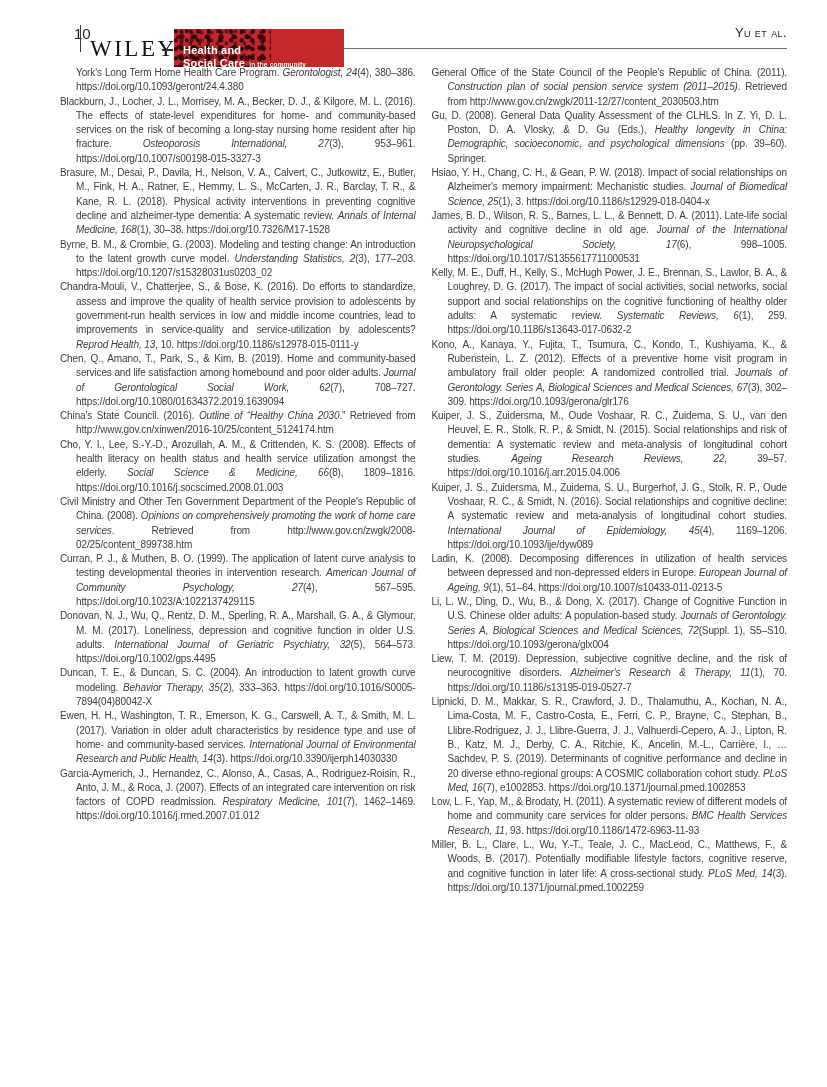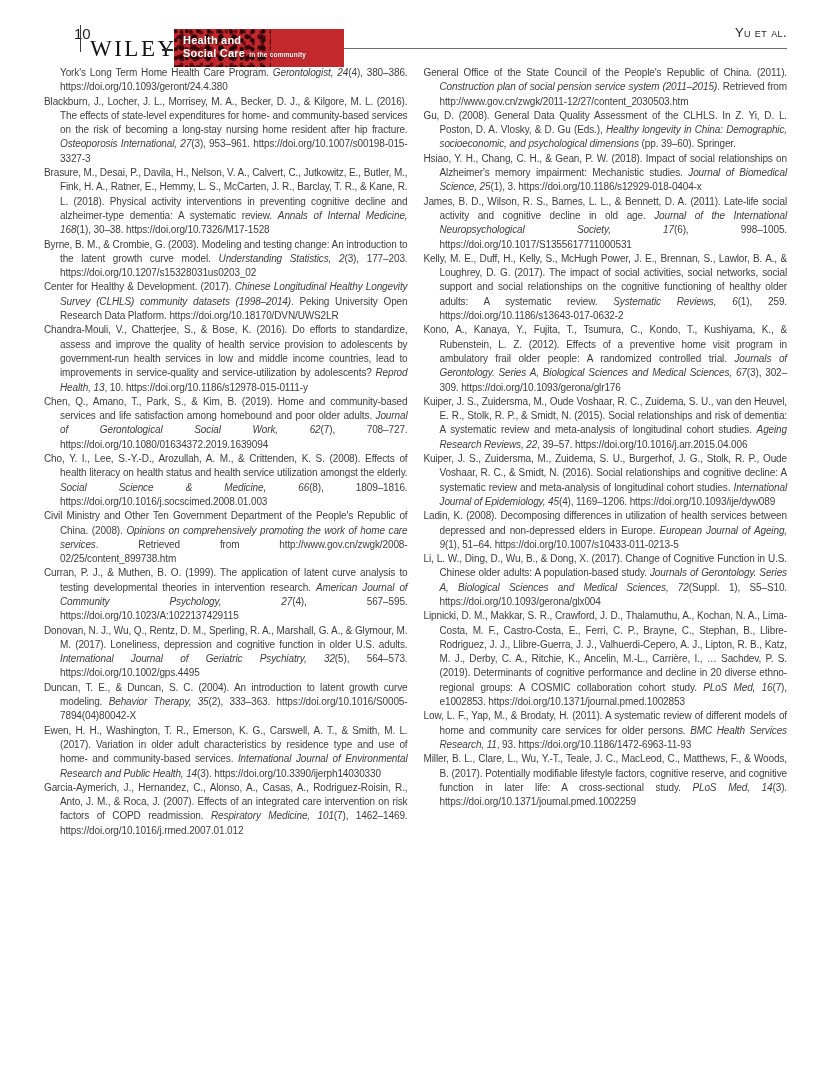--- a/index.html
+++ b/index.html
@@ -25,31 +25,31 @@
   .banner::before { 
     content:""; position:absolute; left:0; top:0; bottom:0; width:57%;
     background-image:
       radial-gradient(circle at 15% 25%, rgba(25,0,2,.8) 1.5px, transparent 2.6px),
       radial-gradient(circle at 60% 70%, rgba(35,0,3,.75) 2px, transparent 3.2px),
       radial-gradient(circle at 85% 20%, rgba(45,0,4,.6) 1.5px, transparent 2.6px),
       radial-gradient(circle at 35% 85%, rgba(25,0,2,.7) 2px, transparent 3.2px),
       radial-gradient(circle at 75% 45%, rgba(35,0,3,.55) 1.5px, transparent 2.6px);
     background-size: 11px 9px, 13px 11px, 9px 12px, 14px 10px, 10px 8px;
   }
-  .banner-text { position:relative; z-index:1; padding:5px 0 0 9px; }
+  .banner-text { position:relative; z-index:1; padding:15px 0 0 9px; }
   .banner-line { font-size:11px; font-weight:bold; line-height:13px; letter-spacing:.2px;
     text-shadow:0 0 2px rgba(0,0,0,.35); white-space:nowrap; }
   .banner-sub { font-size:6.5px; font-weight:bold; letter-spacing:.2px; margin-left:4px; }
   .header-rule { position:absolute; left:344px; right:40px; top:48px; height:1px; background:#6e6e6e; }
   .running-head {
     position:absolute; right:40px; top:25px; font-size:13px; color:#1f1f1f;
     font-variant:small-caps; letter-spacing:.4px;
   }
   
-  .main { display:flex; gap:16px; padding:2px 40px 0 44px; }
+  .main { display:flex; gap:16px; padding:2px 40px 0 60px; }
   .col { flex:1 1 0; min-width:0; }
   .ref {
     font-size:10px; line-height:14.3px; text-align:justify;
     padding-left:16px; text-indent:-16px;
     letter-spacing:-0.12px; overflow-wrap:anywhere;
   }
   .ref.cont { text-indent:0; }
   .ref em { font-style:italic; }
 </style>
 </head>
@@ -69,39 +69,40 @@
   <span class="header-rule"></span>
   <span class="running-head">Yu et al.</span>
 </div>
 
 <div class="main">
   <div class="col">
       <p class="ref cont"><span>York's Long Term Home Health Care Program. </span><em>Gerontologist, 24</em><span>(4), 380–386. https://doi.org/10.1093/geront/24.4.380</span></p>
       <p class="ref"><span>Blackburn, J., Locher, J. L., Morrisey, M. A., Becker, D. J., &amp; Kilgore, M. L. (2016). The effects of state-level expenditures for home- and community-based services on the risk of becoming a long-stay nursing home resident after hip fracture. </span><em>Osteoporosis International, 27</em><span>(3), 953–961. https://doi.org/10.1007/s00198-015-3327-3</span></p>
       <p class="ref"><span>Brasure, M., Desai, P., Davila, H., Nelson, V. A., Calvert, C., Jutkowitz, E., Butler, M., Fink, H. A., Ratner, E., Hemmy, L. S., McCarten, J. R., Barclay, T. R., &amp; Kane, R. L. (2018). Physical activity interventions in preventing cognitive decline and alzheimer-type dementia: A systematic review. </span><em>Annals of Internal Medicine, 168</em><span>(1), 30–38. https://doi.org/10.7326/M17-1528</span></p>
       <p class="ref"><span>Byrne, B. M., &amp; Crombie, G. (2003). Modeling and testing change: An introduction to the latent growth curve model. </span><em>Understanding Statistics, 2</em><span>(3), 177–203. https://doi.org/10.1207/s15328031us0203_02</span></p>
-      <p class="ref"><span>Center for Healthy &amp; Development. (2017). </span><em>Chinese Longitudinal Healthy Longevity Survey (CLHLS) community datasets (1998–2014)</em><span>. Peking University Open Research Data Platform. https://doi.org/10.18170/DVN/UWS2LR</span></p>
       <p class="ref"><span>Chandra-Mouli, V., Chatterjee, S., &amp; Bose, K. (2016). Do efforts to standardize, assess and improve the quality of health service provision to adolescents by government-run health services in low and middle income countries, lead to improvements in service-quality and service-utilization by adolescents? </span><em>Reprod Health, 13</em><span>, 10. https://doi.org/10.1186/s12978-015-0111-y</span></p>
       <p class="ref"><span>Chen, Q., Amano, T., Park, S., &amp; Kim, B. (2019). Home and community-based services and life satisfaction among homebound and poor older adults. </span><em>Journal of Gerontological Social Work, 62</em><span>(7), 708–727. https://doi.org/10.1080/01634372.2019.1639094</span></p>
+      <p class="ref"><span>China's State Council. (2016). </span><em>Outline of “Healthy China 2030</em><span>.” Retrieved from http://www.gov.cn/xinwen/2016-10/25/content_5124174.htm</span></p>
       <p class="ref"><span>Cho, Y. I., Lee, S.-Y.-D., Arozullah, A. M., &amp; Crittenden, K. S. (2008). Effects of health literacy on health status and health service utilization amongst the elderly. </span><em>Social Science &amp; Medicine, 66</em><span>(8), 1809–1816. https://doi.org/10.1016/j.socscimed.2008.01.003</span></p>
       <p class="ref"><span>Civil Ministry and Other Ten Government Department of the People's Republic of China. (2008). </span><em>Opinions on comprehensively promoting the work of home care services</em><span>. Retrieved from http://www.gov.cn/zwgk/2008-02/25/content_899738.htm</span></p>
       <p class="ref"><span>Curran, P. J., &amp; Muthen, B. O. (1999). The application of latent curve analysis to testing developmental theories in intervention research. </span><em>American Journal of Community Psychology, 27</em><span>(4), 567–595. https://doi.org/10.1023/A:1022137429115</span></p>
       <p class="ref"><span>Donovan, N. J., Wu, Q., Rentz, D. M., Sperling, R. A., Marshall, G. A., &amp; Glymour, M. M. (2017). Loneliness, depression and cognitive function in older U.S. adults. </span><em>International Journal of Geriatric Psychiatry, 32</em><span>(5), 564–573. https://doi.org/10.1002/gps.4495</span></p>
       <p class="ref"><span>Duncan, T. E., &amp; Duncan, S. C. (2004). An introduction to latent growth curve modeling. </span><em>Behavior Therapy, 35</em><span>(2), 333–363. https://doi.org/10.1016/S0005-7894(04)80042-X</span></p>
       <p class="ref"><span>Ewen, H. H., Washington, T. R., Emerson, K. G., Carswell, A. T., &amp; Smith, M. L. (2017). Variation in older adult characteristics by residence type and use of home- and community-based services. </span><em>International Journal of Environmental Research and Public Health, 14</em><span>(3). https://doi.org/10.3390/ijerph14030330</span></p>
       <p class="ref"><span>Garcia-Aymerich, J., Hernandez, C., Alonso, A., Casas, A., Rodriguez-Roisin, R., Anto, J. M., &amp; Roca, J. (2007). Effects of an integrated care intervention on risk factors of COPD readmission. </span><em>Respiratory Medicine, 101</em><span>(7), 1462–1469. https://doi.org/10.1016/j.rmed.2007.01.012</span></p>
     </div>
   <div class="col">
       <p class="ref"><span>General Office of the State Council of the People's Republic of China. (2011). </span><em>Construction plan of social pension service system (2011–2015)</em><span>. Retrieved from http://www.gov.cn/zwgk/2011-12/27/content_2030503.htm</span></p>
       <p class="ref"><span>Gu, D. (2008). General Data Quality Assessment of the CLHLS. In Z. Yi, D. L. Poston, D. A. Vlosky, &amp; D. Gu (Eds.), </span><em>Healthy longevity in China: Demographic, socioeconomic, and psychological dimensions</em><span> (pp. 39–60). Springer.</span></p>
       <p class="ref"><span>Hsiao, Y. H., Chang, C. H., &amp; Gean, P. W. (2018). Impact of social relationships on Alzheimer's memory impairment: Mechanistic studies. </span><em>Journal of Biomedical Science, 25</em><span>(1), 3. https://doi.org/10.1186/s12929-018-0404-x</span></p>
       <p class="ref"><span>James, B. D., Wilson, R. S., Barnes, L. L., &amp; Bennett, D. A. (2011). Late-life social activity and cognitive decline in old age. </span><em>Journal of the International Neuropsychological Society, 17</em><span>(6), 998–1005. https://doi.org/10.1017/S1355617711000531</span></p>
       <p class="ref"><span>Kelly, M. E., Duff, H., Kelly, S., McHugh Power, J. E., Brennan, S., Lawlor, B. A., &amp; Loughrey, D. G. (2017). The impact of social activities, social networks, social support and social relationships on the cognitive functioning of healthy older adults: A systematic review. </span><em>Systematic Reviews, 6</em><span>(1), 259. https://doi.org/10.1186/s13643-017-0632-2</span></p>
       <p class="ref"><span>Kono, A., Kanaya, Y., Fujita, T., Tsumura, C., Kondo, T., Kushiyama, K., &amp; Rubenstein, L. Z. (2012). Effects of a preventive home visit program in ambulatory frail older people: A randomized controlled trial. </span><em>Journals of Gerontology. Series A, Biological Sciences and Medical Sciences, 67</em><span>(3), 302–309. https://doi.org/10.1093/gerona/glr176</span></p>
       <p class="ref"><span>Kuiper, J. S., Zuidersma, M., Oude Voshaar, R. C., Zuidema, S. U., van den Heuvel, E. R., Stolk, R. P., &amp; Smidt, N. (2015). Social relationships and risk of dementia: A systematic review and meta-analysis of longitudinal cohort studies. </span><em>Ageing Research Reviews, 22</em><span>, 39–57. https://doi.org/10.1016/j.arr.2015.04.006</span></p>
       <p class="ref"><span>Kuiper, J. S., Zuidersma, M., Zuidema, S. U., Burgerhof, J. G., Stolk, R. P., Oude Voshaar, R. C., &amp; Smidt, N. (2016). Social relationships and cognitive decline: A systematic review and meta-analysis of longitudinal cohort studies. </span><em>International Journal of Epidemiology, 45</em><span>(4), 1169–1206. https://doi.org/10.1093/ije/dyw089</span></p>
       <p class="ref"><span>Ladin, K. (2008). Decomposing differences in utilization of health services between depressed and non-depressed elders in Europe. </span><em>European Journal of Ageing, 9</em><span>(1), 51–64. https://doi.org/10.1007/s10433-011-0213-5</span></p>
       <p class="ref"><span>Li, L. W., Ding, D., Wu, B., &amp; Dong, X. (2017). Change of Cognitive Function in U.S. Chinese older adults: A population-based study. </span><em>Journals of Gerontology. Series A, Biological Sciences and Medical Sciences, 72</em><span>(Suppl. 1), S5–S10. https://doi.org/10.1093/gerona/glx004</span></p>
+      <p class="ref"><span>Liew, T. M. (2019). Depression, subjective cognitive decline, and the risk of neurocognitive disorders. </span><em>Alzheimer's Research &amp; Therapy, 11</em><span>(1), 70. https://doi.org/10.1186/s13195-019-0527-7</span></p>
       <p class="ref"><span>Lipnicki, D. M., Makkar, S. R., Crawford, J. D., Thalamuthu, A., Kochan, N. A., Lima-Costa, M. F., Castro-Costa, E., Ferri, C. P., Brayne, C., Stephan, B., Llibre-Rodriguez, J. J., Llibre-Guerra, J. J., Valhuerdi-Cepero, A. J., Lipton, R. B., Katz, M. J., Derby, C. A., Ritchie, K., Ancelin, M.-L., Carrière, I., … Sachdev, P. S. (2019). Determinants of cognitive performance and decline in 20 diverse ethno-regional groups: A COSMIC collaboration cohort study. </span><em>PLoS Med, 16</em><span>(7), e1002853. https://doi.org/10.1371/journal.pmed.1002853</span></p>
       <p class="ref"><span>Low, L. F., Yap, M., &amp; Brodaty, H. (2011). A systematic review of different models of home and community care services for older persons. </span><em>BMC Health Services Research, 11</em><span>, 93. https://doi.org/10.1186/1472-6963-11-93</span></p>
       <p class="ref"><span>Miller, B. L., Clare, L., Wu, Y.-T., Teale, J. C., MacLeod, C., Matthews, F., &amp; Woods, B. (2017). Potentially modifiable lifestyle factors, cognitive reserve, and cognitive function in later life: A cross-sectional study. </span><em>PLoS Med, 14</em><span>(3). https://doi.org/10.1371/journal.pmed.1002259</span></p>
     </div>
 </div>
 
 </body></html>

